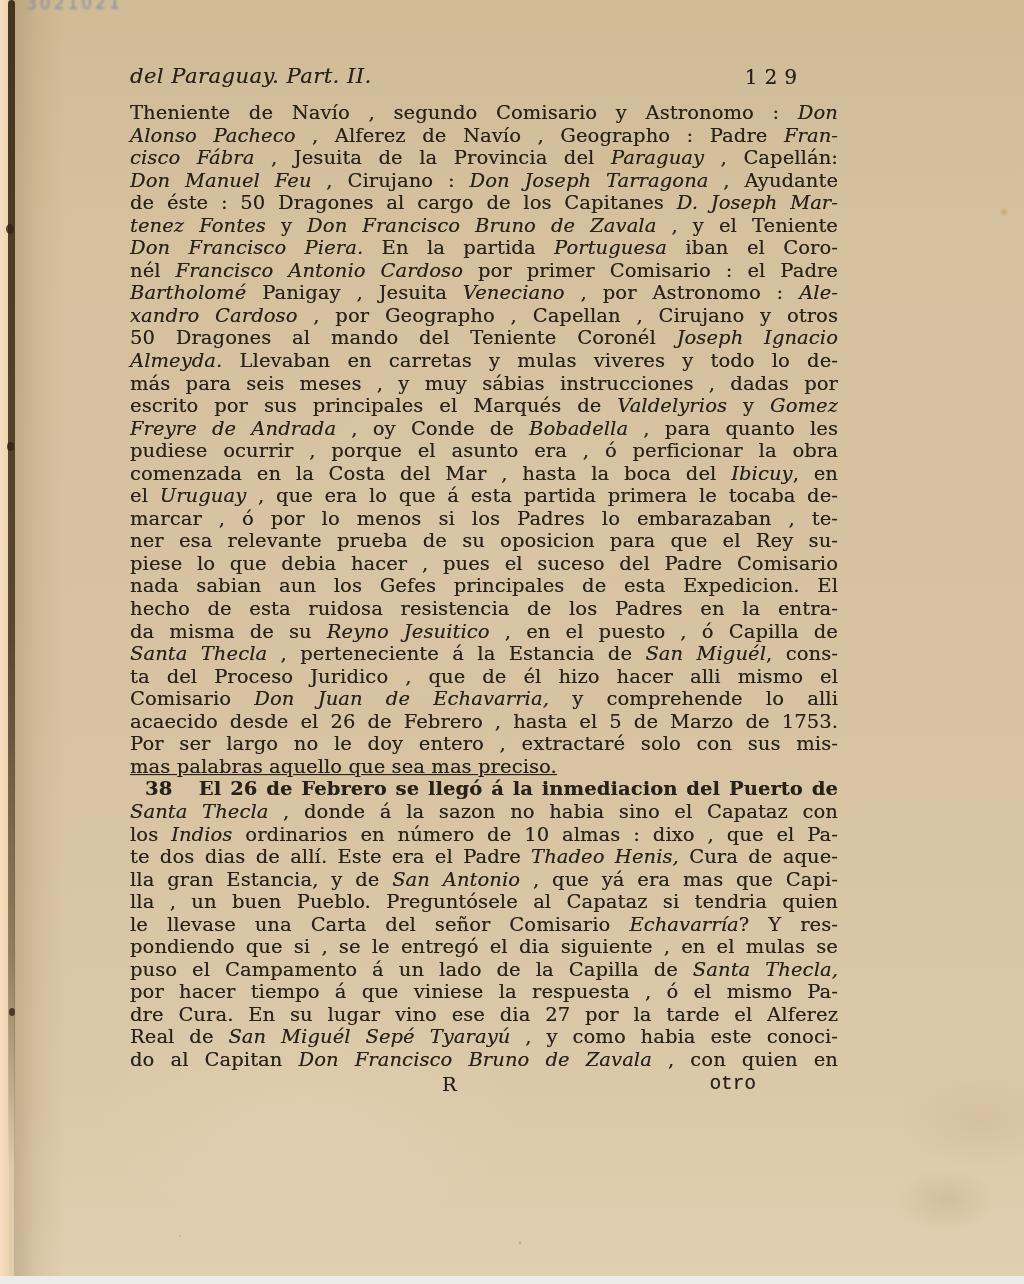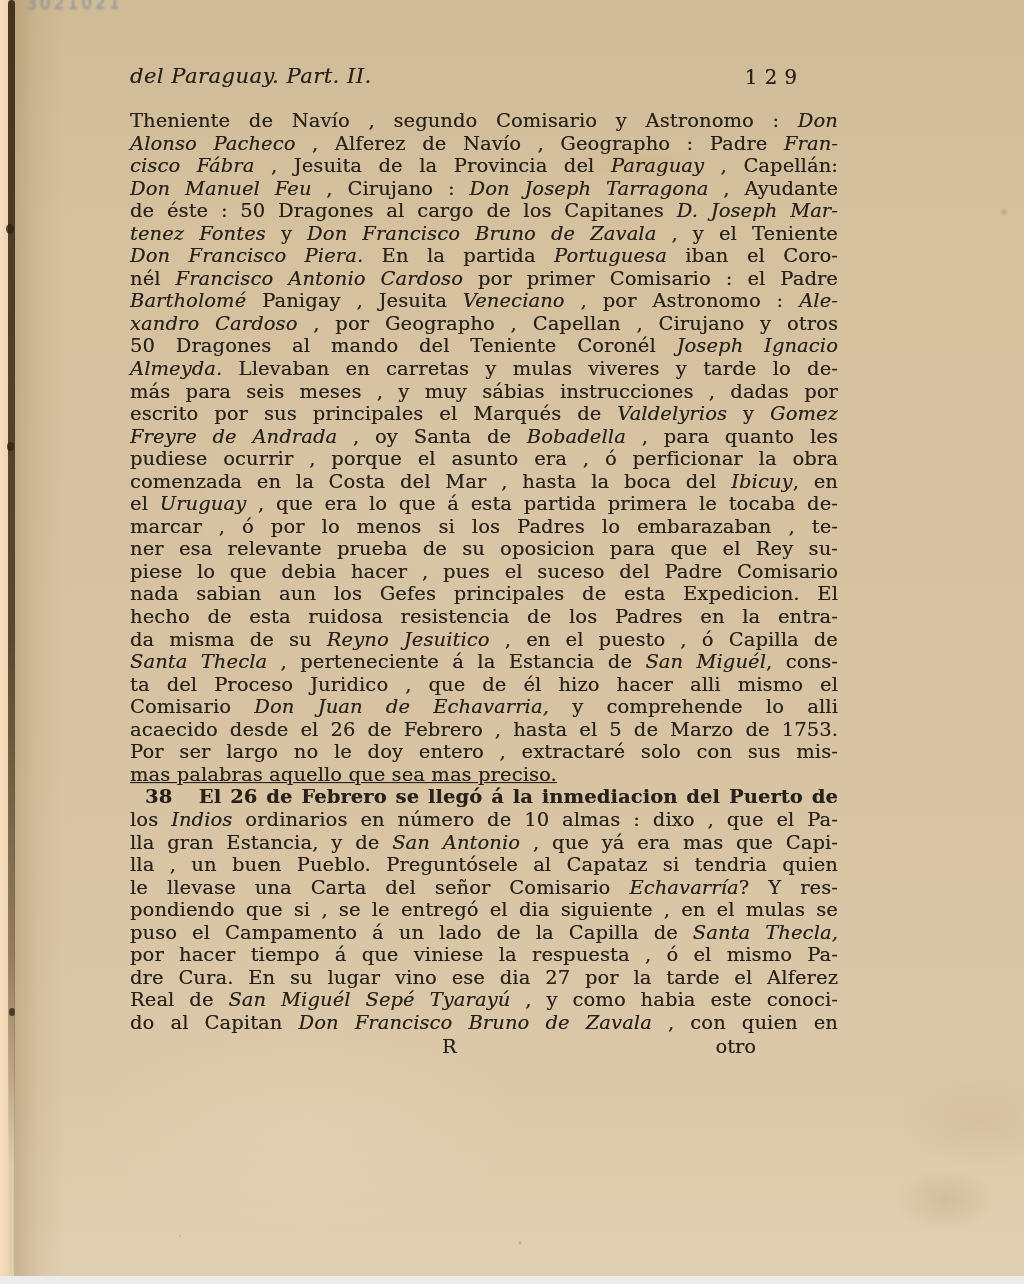--- a/index.html
+++ b/index.html
@@ -73,34 +73,34 @@
   .pagehead { position: relative; height: 28px; }
   .running-title {
     position: absolute; left: 0; right: 0; text-align: left;
     font-style: italic; font-size: 21px; letter-spacing: .5px;
   }
   .page-number {
     position: absolute; right: 34px; top: 1px;
     font-size: 20px; letter-spacing: 7px; text-align: center;
   }
 
-  .bodylines { margin-top: 18px; }
+  .bodylines { margin-top: 10px; }
   .tline {
     font-size: 19.4px; line-height: 22.55px; height: 22.55px;
     text-align: justify; text-align-last: justify;
     letter-spacing: .15px;
     white-space: normal; overflow: visible;
   }
   .tline.short { text-align-last: left; text-decoration: underline; }
   .tline.indent { padding-left: 15px; box-sizing: border-box; font-weight: bold; }
   .it { font-style: italic; }
 
   .sigline { position: relative; height: 24px; margin-top: 1px; font-size: 19.4px; }
   .sig-mark { position: absolute; left: 312px; }
-  .catchword { position: absolute; right: 82px; }
+  .catchword { position: absolute; right: 82px; font-family: Liberation Mono, monospace; }
 </style>
 </head>
 <body>
 
 <div class="paper"></div>
 <div class="edge-grad"></div>
 <div class="edge-light"></div>
 <div class="edge-dark"></div>
 <div class="edge-notch notch-1"></div>
 <div class="edge-notch notch-2"></div>
@@ -119,41 +119,43 @@
       <div class="tline"><span class="it">Alonso Pacheco </span><span>, Alferez de Navío , Geographo : Padre </span><span class="it">Fran-</span></div>
       <div class="tline"><span class="it">cisco Fábra </span><span>, Jesuita de la Provincia del </span><span class="it">Paraguay</span><span> , Capellán:</span></div>
       <div class="tline"><span class="it">Don Manuel Feu </span><span>, Cirujano : </span><span class="it">Don Joseph Tarragona</span><span> , Ayudante</span></div>
       <div class="tline"><span>de éste : 50 Dragones al cargo de los Capitanes </span><span class="it">D. Joseph Mar-</span></div>
       <div class="tline"><span class="it">tenez Fontes</span><span> y </span><span class="it">Don Francisco Bruno de Zavala</span><span> , y el Teniente</span></div>
       <div class="tline"><span class="it">Don Francisco Piera.</span><span> En la partida </span><span class="it">Portuguesa</span><span> iban el Coro-</span></div>
       <div class="tline"><span>nél </span><span class="it">Francisco Antonio Cardoso</span><span> por primer Comisario : el Padre</span></div>
       <div class="tline"><span class="it">Bartholomé</span><span> Panigay , Jesuita </span><span class="it">Veneciano</span><span> , por Astronomo : </span><span class="it">Ale-</span></div>
       <div class="tline"><span class="it">xandro Cardoso</span><span> , por Geographo , Capellan , Cirujano y otros</span></div>
       <div class="tline"><span>50 Dragones al mando del Teniente Coronél </span><span class="it">Joseph Ignacio</span></div>
-      <div class="tline"><span class="it">Almeyda.</span><span> Llevaban en carretas y mulas viveres y tarde lo de-</span></div>
+      <div class="tline"><span class="it">Almeyda.</span><span> Llevaban en carretas y mulas viveres y todo lo de-</span></div>
       <div class="tline"><span>más para seis meses , y muy sábias instrucciones , dadas por</span></div>
       <div class="tline"><span>escrito por sus principales el Marqués de </span><span class="it">Valdelyrios</span><span> y </span><span class="it">Gomez</span></div>
-      <div class="tline"><span class="it">Freyre de Andrada</span><span> , oy Santa de </span><span class="it">Bobadella</span><span> , para quanto les</span></div>
+      <div class="tline"><span class="it">Freyre de Andrada</span><span> , oy Conde de </span><span class="it">Bobadella</span><span> , para quanto les</span></div>
       <div class="tline"><span>pudiese ocurrir , porque el asunto era , ó perficionar la obra</span></div>
       <div class="tline"><span>comenzada en la Costa del Mar , hasta la boca del </span><span class="it">Ibicuy</span><span>, en</span></div>
       <div class="tline"><span>el </span><span class="it">Uruguay</span><span> , que era lo que á esta partida primera le tocaba de-</span></div>
       <div class="tline"><span>marcar , ó por lo menos si los Padres lo embarazaban , te-</span></div>
       <div class="tline"><span>ner esa relevante prueba de su oposicion para que el Rey su-</span></div>
       <div class="tline"><span>piese lo que debia hacer , pues el suceso del Padre Comisario</span></div>
       <div class="tline"><span>nada sabian aun los Gefes principales de esta Expedicion. El</span></div>
       <div class="tline"><span>hecho de esta ruidosa resistencia de los Padres en la entra-</span></div>
       <div class="tline"><span>da misma de su </span><span class="it">Reyno Jesuitico</span><span> , en el puesto , ó Capilla de</span></div>
       <div class="tline"><span class="it">Santa Thecla</span><span> , perteneciente á la Estancia de </span><span class="it">San Miguél</span><span>, cons-</span></div>
       <div class="tline"><span>ta del Proceso Juridico , que de él hizo hacer alli mismo el</span></div>
       <div class="tline"><span>Comisario </span><span class="it">Don Juan de Echavarria,</span><span> y comprehende lo alli</span></div>
       <div class="tline"><span>acaecido desde el 26 de Febrero , hasta el 5 de Marzo de 1753.</span></div>
       <div class="tline"><span>Por ser largo no le doy entero , extractaré solo con sus mis-</span></div>
       <div class="tline short"><span>mas palabras aquello que sea mas preciso.</span></div>
       <div class="tline indent"><span>38&nbsp;&nbsp; El 26 de Febrero se llegó á la inmediacion del Puerto de</span></div>
+      <div class="tline"><span class="it">Santa Thecla</span><span> , donde á la sazon no habia sino el Capataz con</span></div>
       <div class="tline"><span>los </span><span class="it">Indios</span><span> ordinarios en número de 10 almas : dixo , que el Pa-</span></div>
+      <div class="tline"><span>te dos dias de allí. Este era el Padre </span><span class="it">Thadeo Henis,</span><span> Cura de aque-</span></div>
       <div class="tline"><span>lla gran Estancia, y de </span><span class="it">San Antonio</span><span> , que yá era mas que Capi-</span></div>
       <div class="tline"><span>lla , un buen Pueblo. Preguntósele al Capataz si tendria quien</span></div>
       <div class="tline"><span>le llevase una Carta del señor Comisario </span><span class="it">Echavarría</span><span>? Y res-</span></div>
       <div class="tline"><span>pondiendo que si , se le entregó el dia siguiente , en el mulas se</span></div>
       <div class="tline"><span>puso el Campamento á un lado de la Capilla de </span><span class="it">Santa Thecla,</span></div>
       <div class="tline"><span>por hacer tiempo á que viniese la respuesta , ó el mismo Pa-</span></div>
       <div class="tline"><span>dre Cura. En su lugar vino ese dia 27 por la tarde el Alferez</span></div>
       <div class="tline"><span>Real de </span><span class="it">San Miguél Sepé Tyarayú</span><span> , y como habia este conoci-</span></div>
       <div class="tline"><span>do al Capitan </span><span class="it">Don Francisco Bruno de Zavala</span><span> , con quien en</span></div>
     </div>

